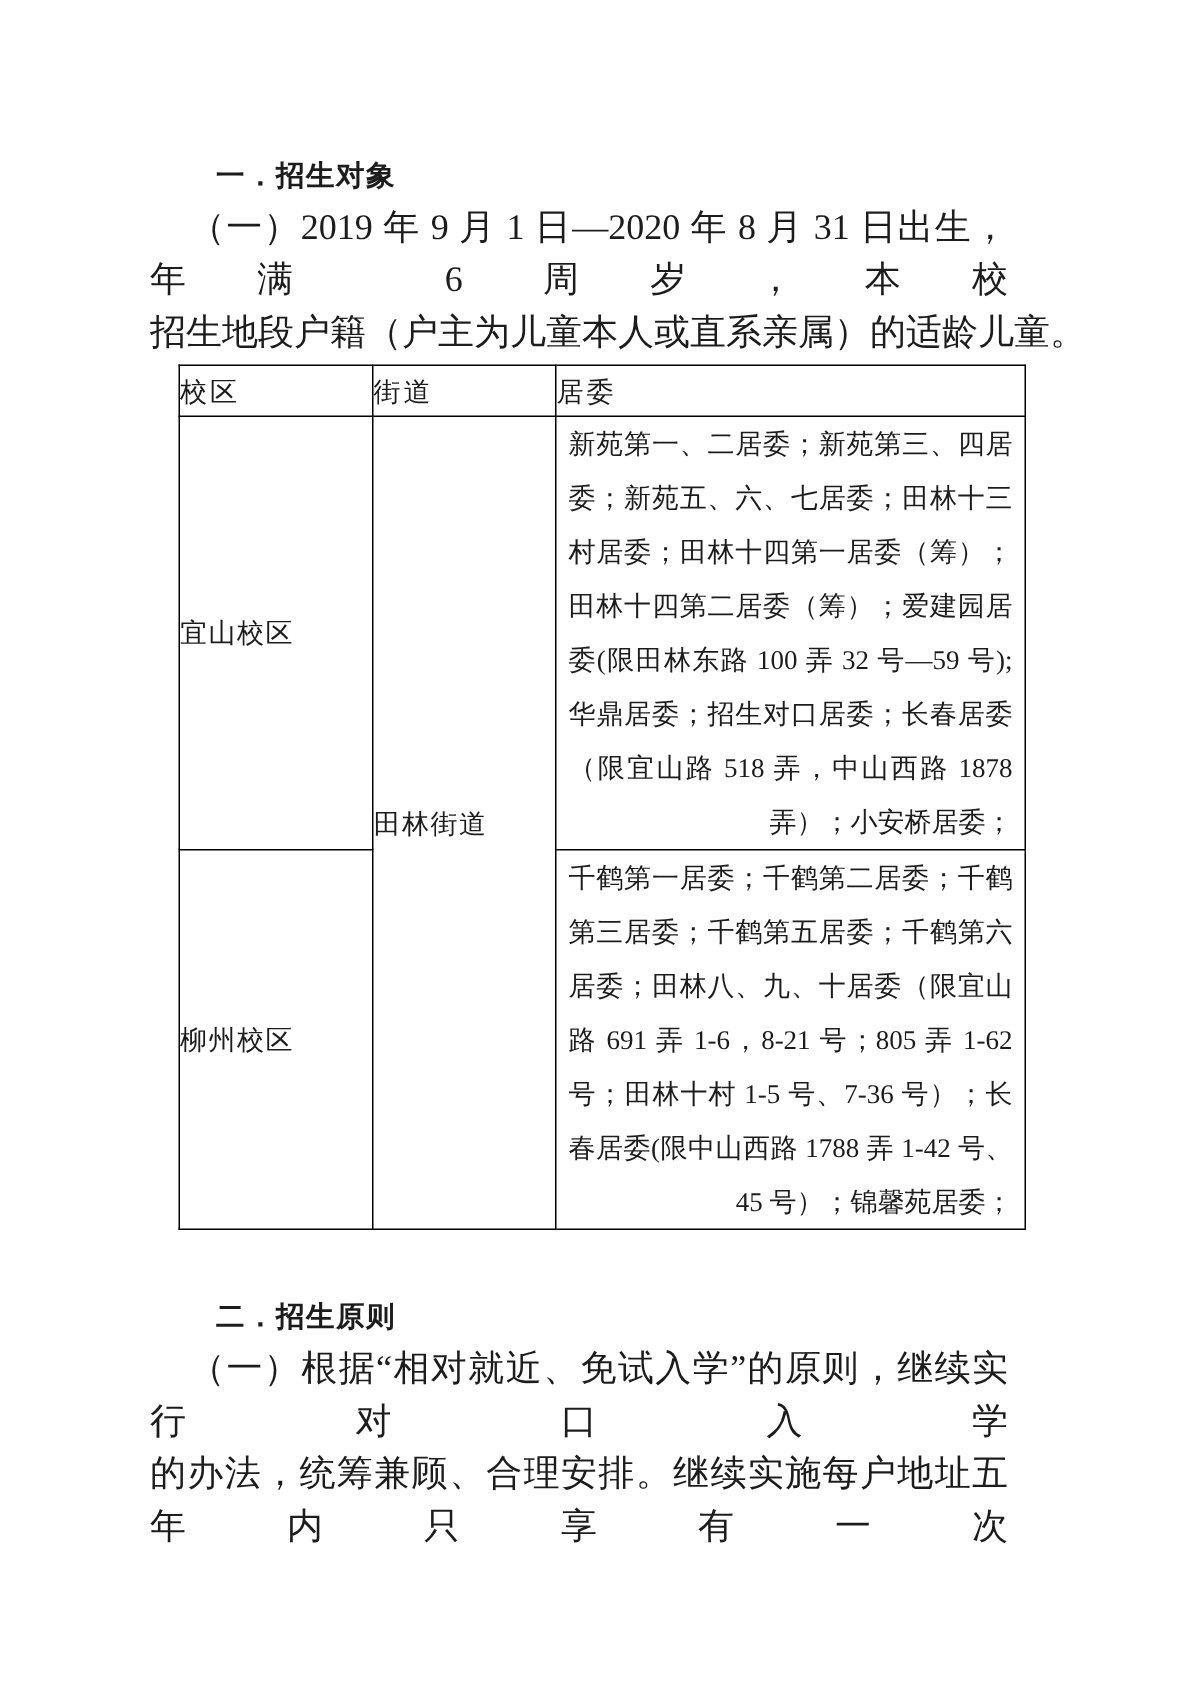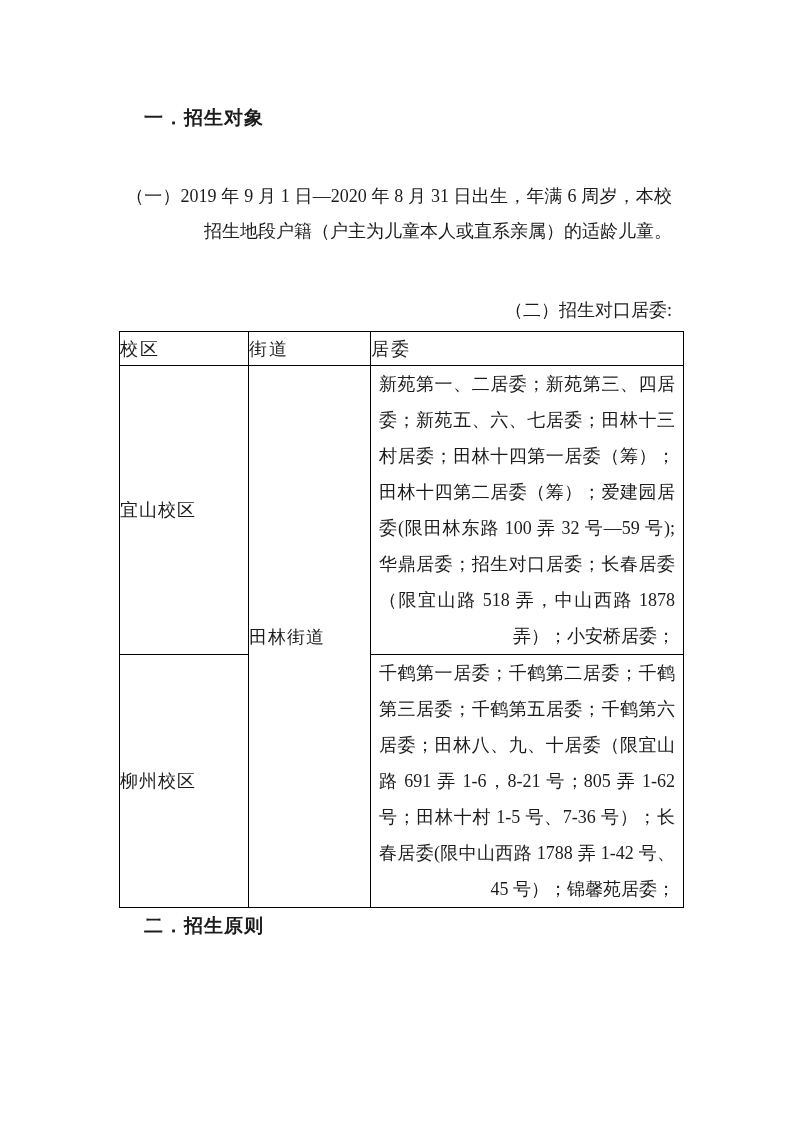--- a/index.html
+++ b/index.html
@@ -16,21 +16,21 @@
     left: 100px; top: 100px;
     width: 572px;
   }
   .heading {
     font-weight: bold;
     font-size: 19px;
     line-height: 35px;
     text-indent: 44px;
     letter-spacing: 1px;
   }
-  .para { font-size: 18px; margin-top: 44px; }
+  .para { font-size: 24px; }
   .para .tline { line-height: 35px; }
   .tline { white-space: nowrap; text-align: right; }
   .tline.stretch {
     white-space: normal;
     text-align: justify;
     text-align-last: justify;
   }
   .tline.indent { text-indent: 26px; }
 
   table.committee-table {
@@ -51,37 +51,34 @@
   tr.header-row th { text-align: left; letter-spacing: 2px; }
   col.c-campus { width: 129px; }
   col.c-street { width: 122px; }
   col.c-committee { width: 313px; }
   td.campus-cell, td.street-cell { text-align: left; letter-spacing: 1px; }
   td.committee-cell { padding: 0 8px; margin-left: 16px; }
   td.committee-cell .tline { line-height: 36px; }
   tr.data-row-1 { height: 288px; }
   tr.data-row-2 { height: 253px; }
 
-  .section2-heading { }
+  .section2-heading { margin-top: 41px; }
 </style>
 </head>
 <body>
 
 <div class="doc">
 
   <div class="heading">一．招生对象</div>
 
   <div class="para">
       <div class="tline stretch indent">（一）2019 年 9 月 1 日—2020 年 8 月 31 日出生，年满 6 周岁，本校</div>
       <div class="tline">招生地段户籍（户主为儿童本人或直系亲属）的适龄儿童。</div>
     </div>
 
-  <div class="para">
-      <div class="tline indent">（二）招生对口居委:</div>
-    </div>
 
   <table class="committee-table">
     <colgroup>
       <col class="c-campus">
       <col class="c-street">
       <col class="c-committee">
     </colgroup>
     <tbody>
       <tr class="header-row">
         <th>校区</th>
@@ -112,14 +109,18 @@
             <div class="tline stretch">号；田林十村 1-5 号、7-36 号）；长</div>
             <div class="tline stretch">春居委(限中山西路 1788 弄 1-42 号、</div>
             <div class="tline">45 号）；锦馨苑居委；</div>
           </td>
       </tr>
     </tbody>
   </table>
 
   <div class="heading section2-heading">二．招生原则</div>
 
+  <div class="para">
+      <div class="tline stretch indent">（一）根据“相对就近、免试入学”的原则，继续实行对口入学</div>
+      <div class="tline stretch">的办法，统筹兼顾、合理安排。继续实施每户地址五年内只享有一次</div>
+    </div>
 
 </div>
 
 </body></html>

